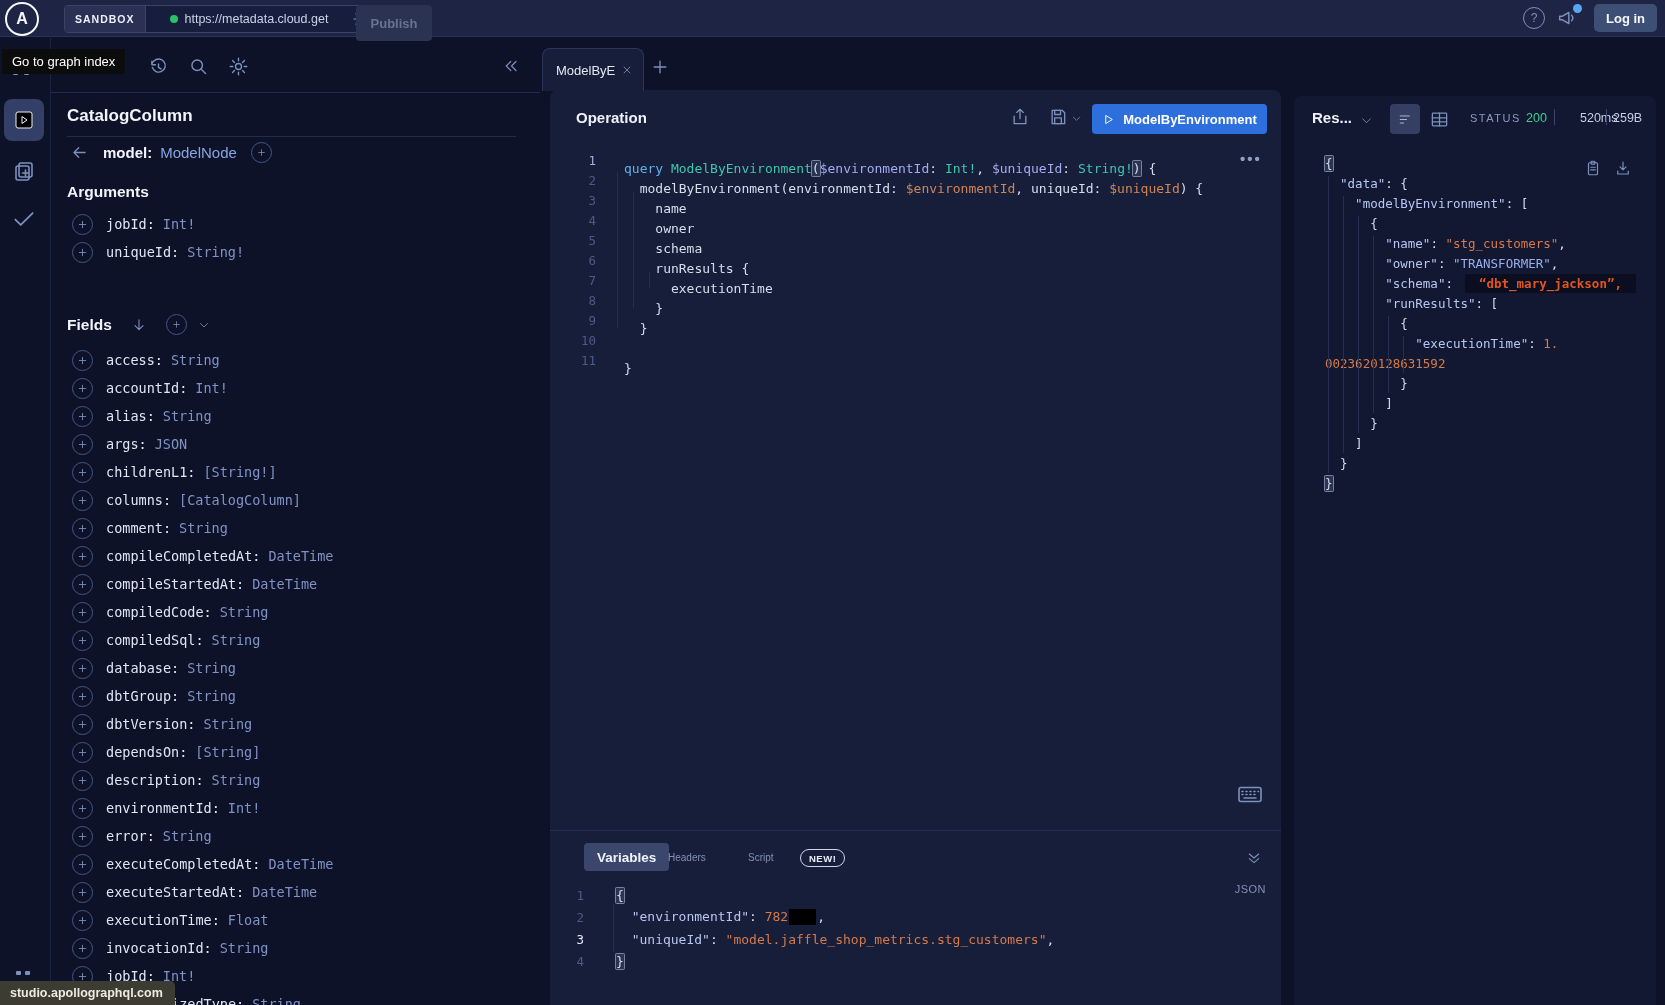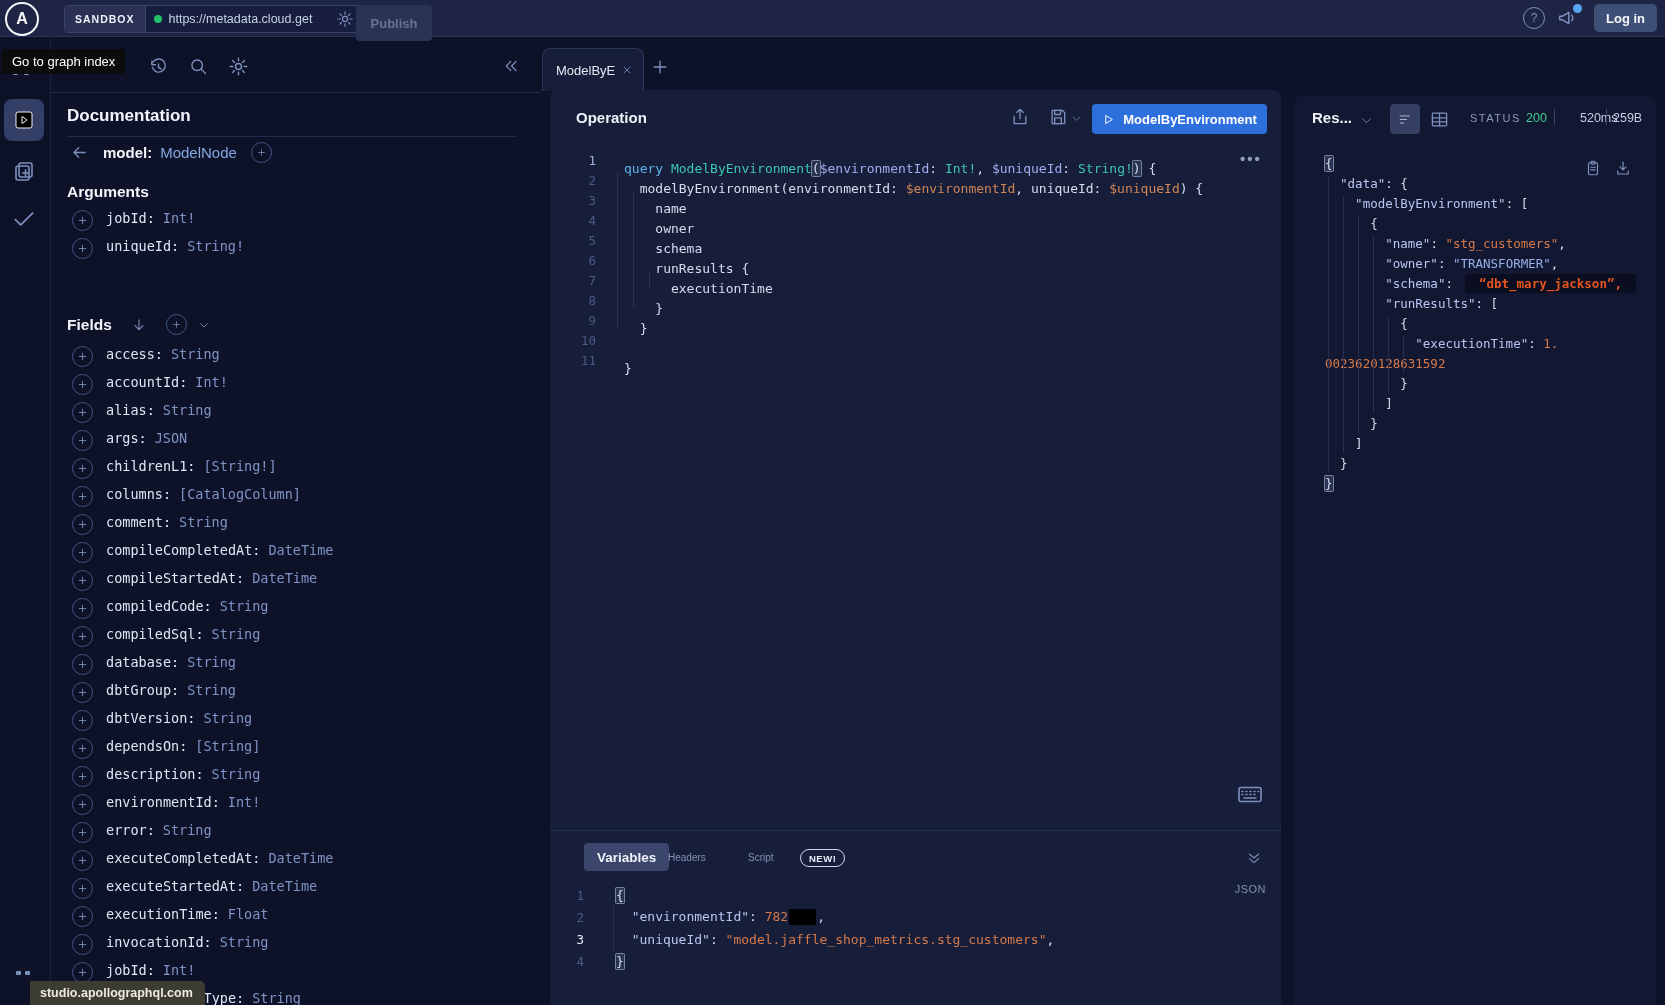--- a/index.html
+++ b/index.html
@@ -9,37 +9,37 @@
   svg{display:block;}
   .icon svg{stroke:#7d90bd;fill:none;stroke-width:1.6;stroke-linecap:round;stroke-linejoin:round;}
 
   
   .topbar{position:absolute;left:0;top:0;width:1665px;height:36px;background:#1e2443;border-bottom:1px solid #2b335c;}
   .logo{position:absolute;left:5px;top:2px;width:30px;height:30px;border:2px solid #f5f7fb;border-radius:50%;
         display:flex;align-items:center;justify-content:center;font-weight:bold;font-size:16px;color:#f5f7fb;background:#1e2443;}
   .urlgroup{position:absolute;left:64px;top:5px;height:26px;display:flex;border:1px solid #3a4368;border-radius:4px;overflow:hidden;}
   .sandbox-badge{background:#2a3154;color:#eef1f8;font-size:10.5px;font-weight:bold;letter-spacing:1px;
         display:flex;align-items:center;padding:0 10px;border-right:1px solid #3a4368;}
-  .urlbox{background:#161d3d;display:flex;align-items:center;gap:7px;padding:0 8px;width:207px;}
+  .urlbox{background:#161d3d;display:flex;align-items:center;gap:7px;padding:0 24px;width:207px;}
   .dot{width:8px;height:8px;border-radius:50%;background:#27c16c;flex:0 0 auto;}
   .url{font-size:12.5px;color:#c9d3e8;white-space:nowrap;overflow:hidden;width:160px;}
   .publish{position:absolute;left:356px;top:5px;width:76px;height:36px;background:#2b3352;border:none;border-radius:4px;
         color:#67748f;font-weight:bold;font-size:13px;font-family:inherit;}
   .help-icon{position:absolute;left:1523px;top:7px;width:20px;height:20px;border:1.6px solid #7d90bd;border-radius:50%;
         color:#7d90bd;font-size:12px;display:flex;align-items:center;justify-content:center;}
   .mega{position:absolute;left:1556px;top:7px;width:24px;height:22px;}
   .mega .bdot{position:absolute;right:-2px;top:-3px;width:9px;height:9px;border-radius:50%;background:#58a6f2;}
   .login{position:absolute;left:1594px;top:4px;width:63px;height:28px;background:#3e4f76;border:none;border-radius:5px;
         color:#f5f7fb;font-weight:bold;font-size:13px;font-family:inherit;}
 
   
   .tooltip{position:absolute;left:2px;top:49px;height:25px;background:#0c0c0c;color:#ffffff;font-size:13px;
         display:flex;align-items:center;padding:0 10px;border-radius:2px;z-index:60;}
   .bubble{position:absolute;left:0;top:981px;height:24px;background:#3d3c33;color:#edeadf;font-size:12.5px;font-weight:600;
-        display:flex;align-items:center;padding:0 12px 0 10px;border-radius:0 5px 0 0;z-index:55;margin-left:30px;}
+        display:flex;align-items:center;padding:0 12px 0 10px;border-radius:0 5px 0 0;z-index:55;}
 
   
   .rail-border{position:absolute;left:50px;top:36px;width:1px;height:969px;background:#1b2342;}
   .rail-sel{position:absolute;left:4px;top:99px;width:40px;height:42px;background:#333f66;border-radius:8px;
         display:flex;align-items:center;justify-content:center;}
   .rail-sel svg{stroke:#eef1f8;}
   .rail-ic{position:absolute;left:11px;width:26px;height:26px;display:flex;align-items:center;justify-content:center;}
   .mini-dot{position:absolute;width:5px;height:4px;background:#7d90bd;border-radius:1px;}
 
   
@@ -49,21 +49,21 @@
 
   
   .doc-title{position:absolute;left:67px;top:106px;font-size:17px;font-weight:bold;color:#f2f4fa;}
   .doc-div{position:absolute;left:67px;top:136px;width:449px;height:1px;background:#232c4e;}
   .crumb{position:absolute;left:70px;top:141px;height:22px;display:flex;align-items:center;gap:14px;}
   .crumb .lbl{font-size:15px;font-weight:bold;color:#f2f4fa;}
   .crumb .typ{font-size:15px;color:#86a6e0;margin-left:-6px;}
   .sec-title{position:absolute;font-size:15.5px;font-weight:bold;color:#f2f4fa;}
   .fields-head{position:absolute;left:67px;top:314px;display:flex;align-items:center;gap:19px;}
   .doc-list{position:absolute;width:440px;}
-  .doc-row{height:28px;display:flex;font-family:"DejaVu Sans Mono",monospace;font-size:13.5px;}
+  .doc-row{height:28px;display:flex;align-items:center;font-family:"DejaVu Sans Mono",monospace;font-size:13.5px;}
   .doc-row .plus{margin-left:5px;margin-right:13px;flex:0 0 auto;}
   .fname{color:#dfe6f4;margin-right:8px;white-space:pre;}
   .ftype{color:#8093c5;white-space:pre;}
   .pluscirc{width:19px;height:19px;border:1.4px solid #455684;border-radius:50%;display:flex;align-items:center;justify-content:center;}
   .pluscirc svg{stroke:#8396c2;stroke-width:1.6;}
 
   
   .tab{position:absolute;left:542px;top:48px;width:102px;height:43px;background:#171e3a;border:1px solid #2b345a;border-bottom:none;
        border-radius:8px 8px 0 0;display:flex;align-items:center;padding:0 10px 0 13px;box-sizing:border-box;z-index:5;}
   .tab .tlabel{font-size:13px;color:#e2e8f4;white-space:nowrap;overflow:hidden;flex:1;}
@@ -209,21 +209,21 @@
         <path d="M12 2.5v3M12 18.5v3M2.5 12h3M18.5 12h3M5.2 5.2l2.2 2.2M16.6 16.6l2.2 2.2M18.8 5.2l-2.2 2.2M7.4 16.6l-2.2 2.2"></path>
       </svg>
   </div>
   <div class="strip-border"></div>
   <div class="collapse icon">
     <svg width="18" height="18" viewBox="0 0 24 24">
         <path d="M13 6l-6 6 6 6M20 6l-6 6 6 6"></path>
       </svg>
   </div>
 
-  <div class="doc-title">Documentation</div>
+  <div class="doc-title">CatalogColumn</div>
   <div class="doc-div"></div>
   <div class="crumb">
     <span class="icon">
       <svg width="19" height="19" viewBox="0 0 24 24">
           <path d="M19 12H5M11 6l-6 6 6 6"></path>
         </svg>
     </span>
     <span class="lbl">model:</span>
     <span class="typ">ModelNode</span>
     <span class="pluscirc">

